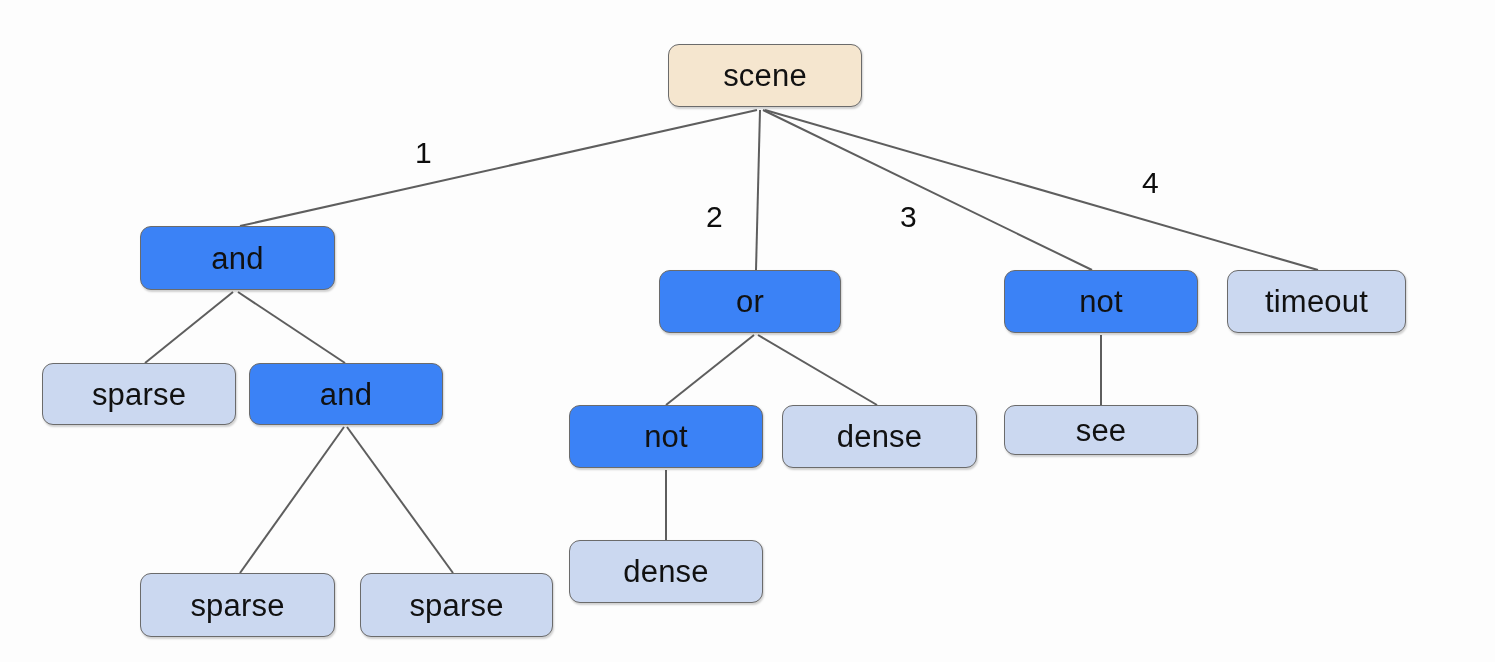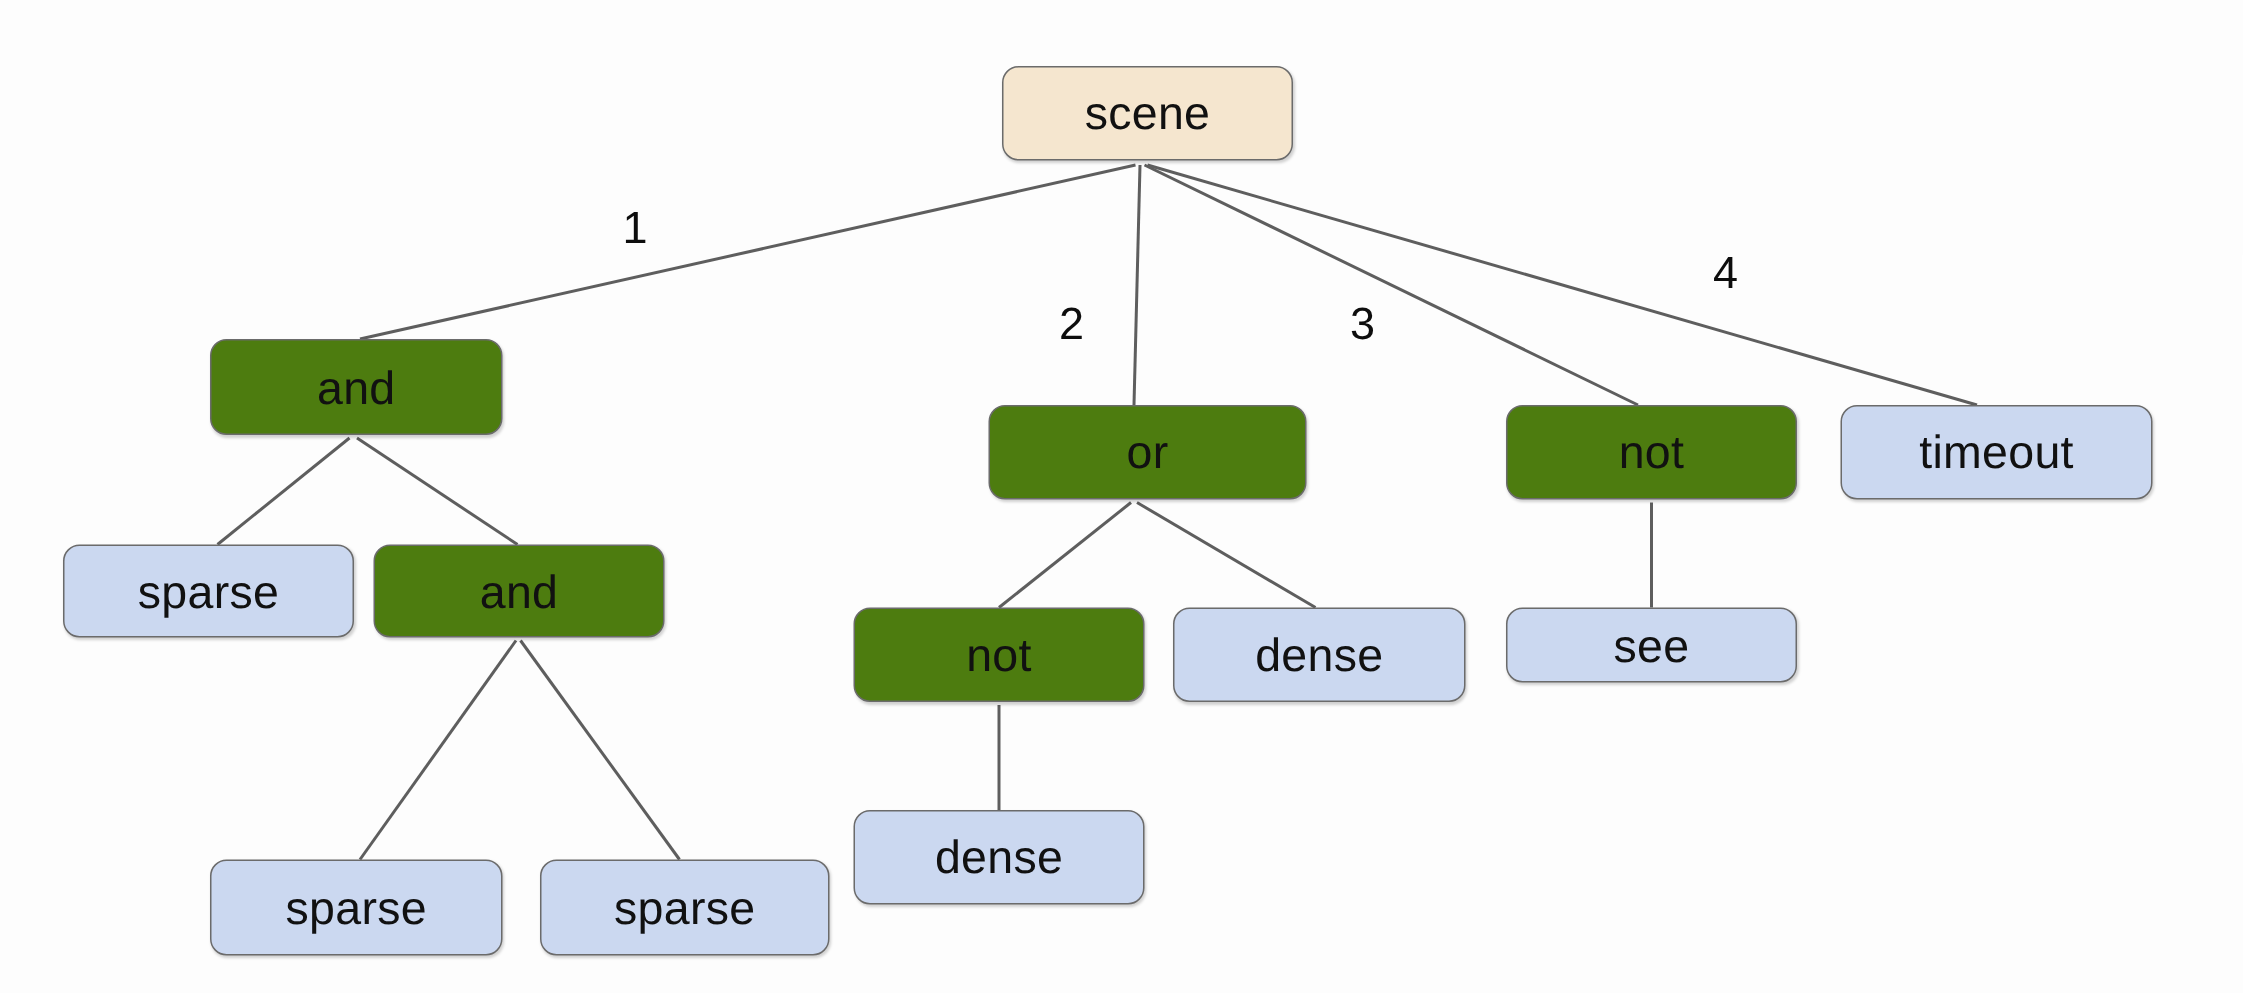--- a/index.html
+++ b/index.html
@@ -33,21 +33,21 @@
     align-items: center;
     justify-content: center;
     font-size: 31px;
     color: #111111;
     letter-spacing: 0.2px;
     line-height: 1;
     box-shadow: 1px 1.5px 2px rgba(0,0,0,0.18);
     z-index: 2;
   }
   .node-root   { background: #f5e6cf; }
-  .node-op     { background: #4d7c0f; }
+  .node-op     { background: #3b82f6; }
   .node-leaf   { background: #cbd8f0; }
   .edge-label {
     position: absolute;
     font-size: 30px;
     color: #0d0d0d;
     z-index: 3;
     line-height: 1;
     white-space: nowrap;
   }
 </style>
@@ -65,23 +65,23 @@
       <line x1="344" y1="427" x2="240" y2="573" stroke="#5e5e5e" stroke-width="2"></line>
       <line x1="347" y1="427" x2="453" y2="573" stroke="#5e5e5e" stroke-width="2"></line>
       <line x1="754" y1="335" x2="666" y2="405" stroke="#5e5e5e" stroke-width="2"></line>
       <line x1="758" y1="335" x2="877" y2="405" stroke="#5e5e5e" stroke-width="2"></line>
       <line x1="666" y1="470" x2="666" y2="540" stroke="#5e5e5e" stroke-width="2"></line>
       <line x1="1101" y1="335" x2="1101" y2="405" stroke="#5e5e5e" stroke-width="2"></line>
     </svg>
   <div id="node-layer">
       <div class="node node-root" style="left: 668px; top: 44px; width: 194px; height: 63px;">scene</div>
       <div class="node node-op" style="left: 140px; top: 226px; width: 195px; height: 64px;">and</div>
-      <div class="node node-op" style="left: 659px; top: 270px; width: 212px; height: 63px;">or</div>
+      <div class="node node-op" style="left: 659px; top: 270px; width: 182px; height: 63px;">or</div>
       <div class="node node-op" style="left: 1004px; top: 270px; width: 194px; height: 63px;">not</div>
-      <div class="node node-leaf" style="left: 1227px; top: 270px; width: 208px; height: 63px;">timeout</div>
+      <div class="node node-leaf" style="left: 1227px; top: 270px; width: 179px; height: 63px;">timeout</div>
       <div class="node node-leaf" style="left: 42px; top: 363px; width: 194px; height: 62px;">sparse</div>
       <div class="node node-op" style="left: 249px; top: 363px; width: 194px; height: 62px;">and</div>
       <div class="node node-op" style="left: 569px; top: 405px; width: 194px; height: 63px;">not</div>
       <div class="node node-leaf" style="left: 782px; top: 405px; width: 195px; height: 63px;">dense</div>
       <div class="node node-leaf" style="left: 1004px; top: 405px; width: 194px; height: 50px;">see</div>
       <div class="node node-leaf" style="left: 569px; top: 540px; width: 194px; height: 63px;">dense</div>
       <div class="node node-leaf" style="left: 140px; top: 573px; width: 195px; height: 64px;">sparse</div>
       <div class="node node-leaf" style="left: 360px; top: 573px; width: 193px; height: 64px;">sparse</div>
     </div>
   <div id="label-layer">

